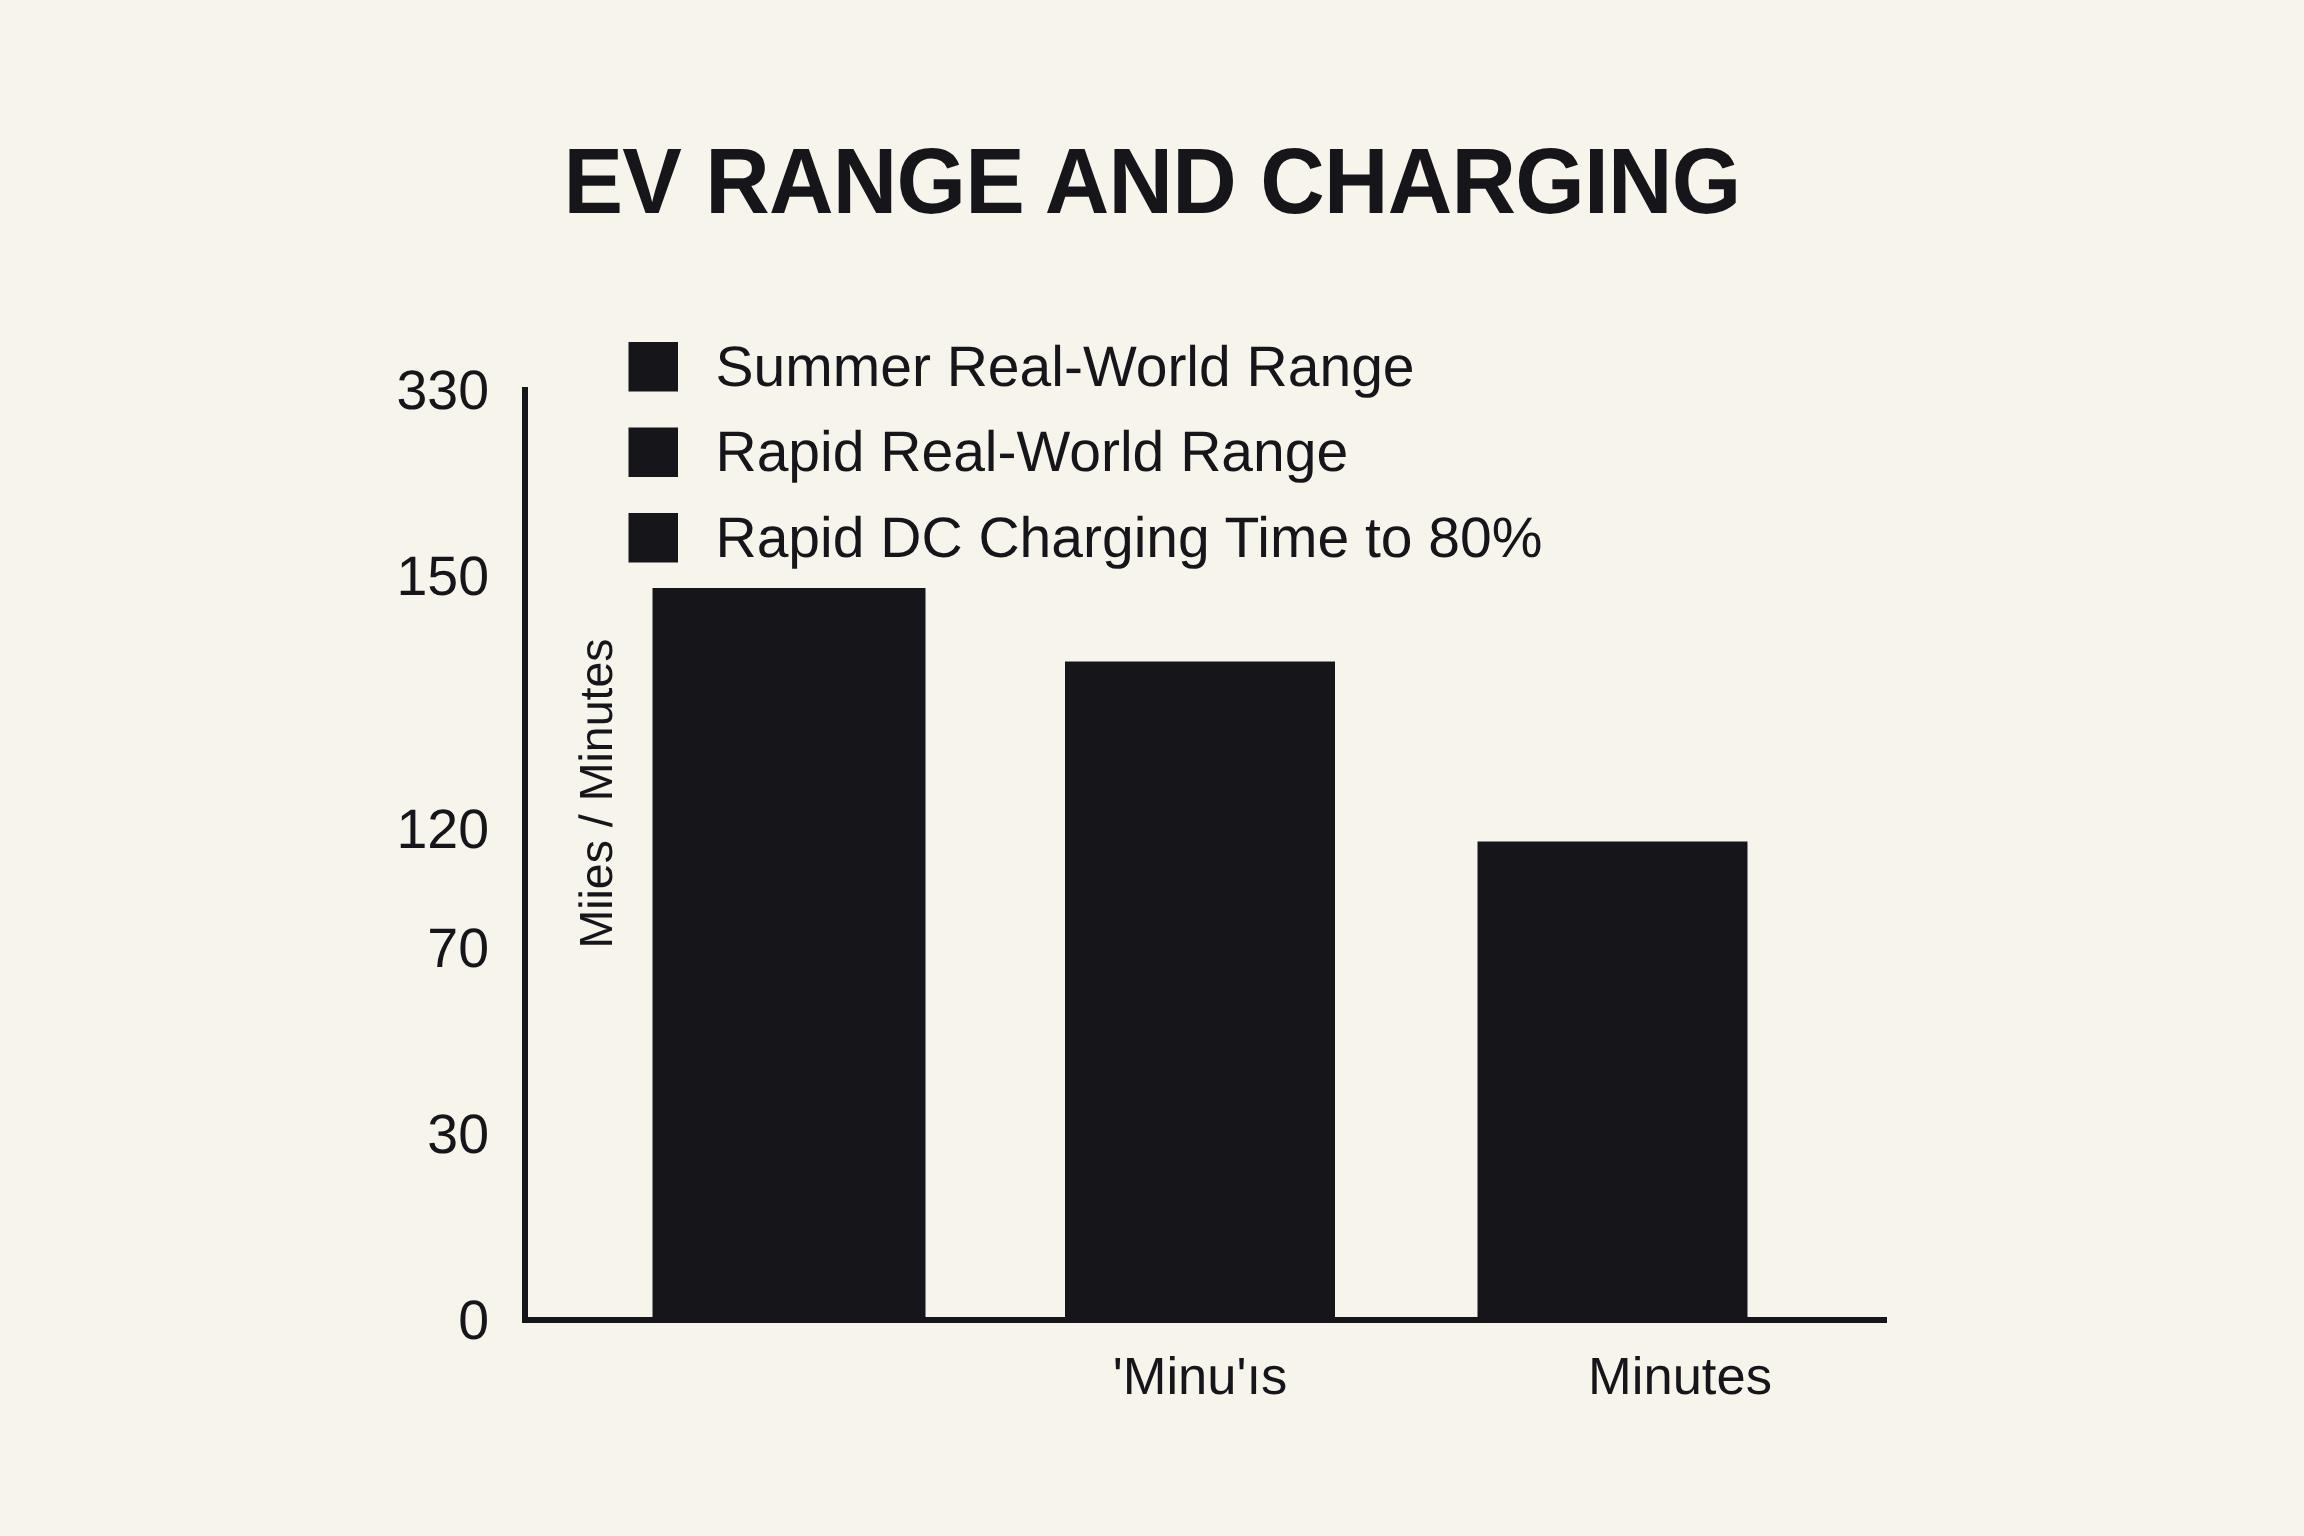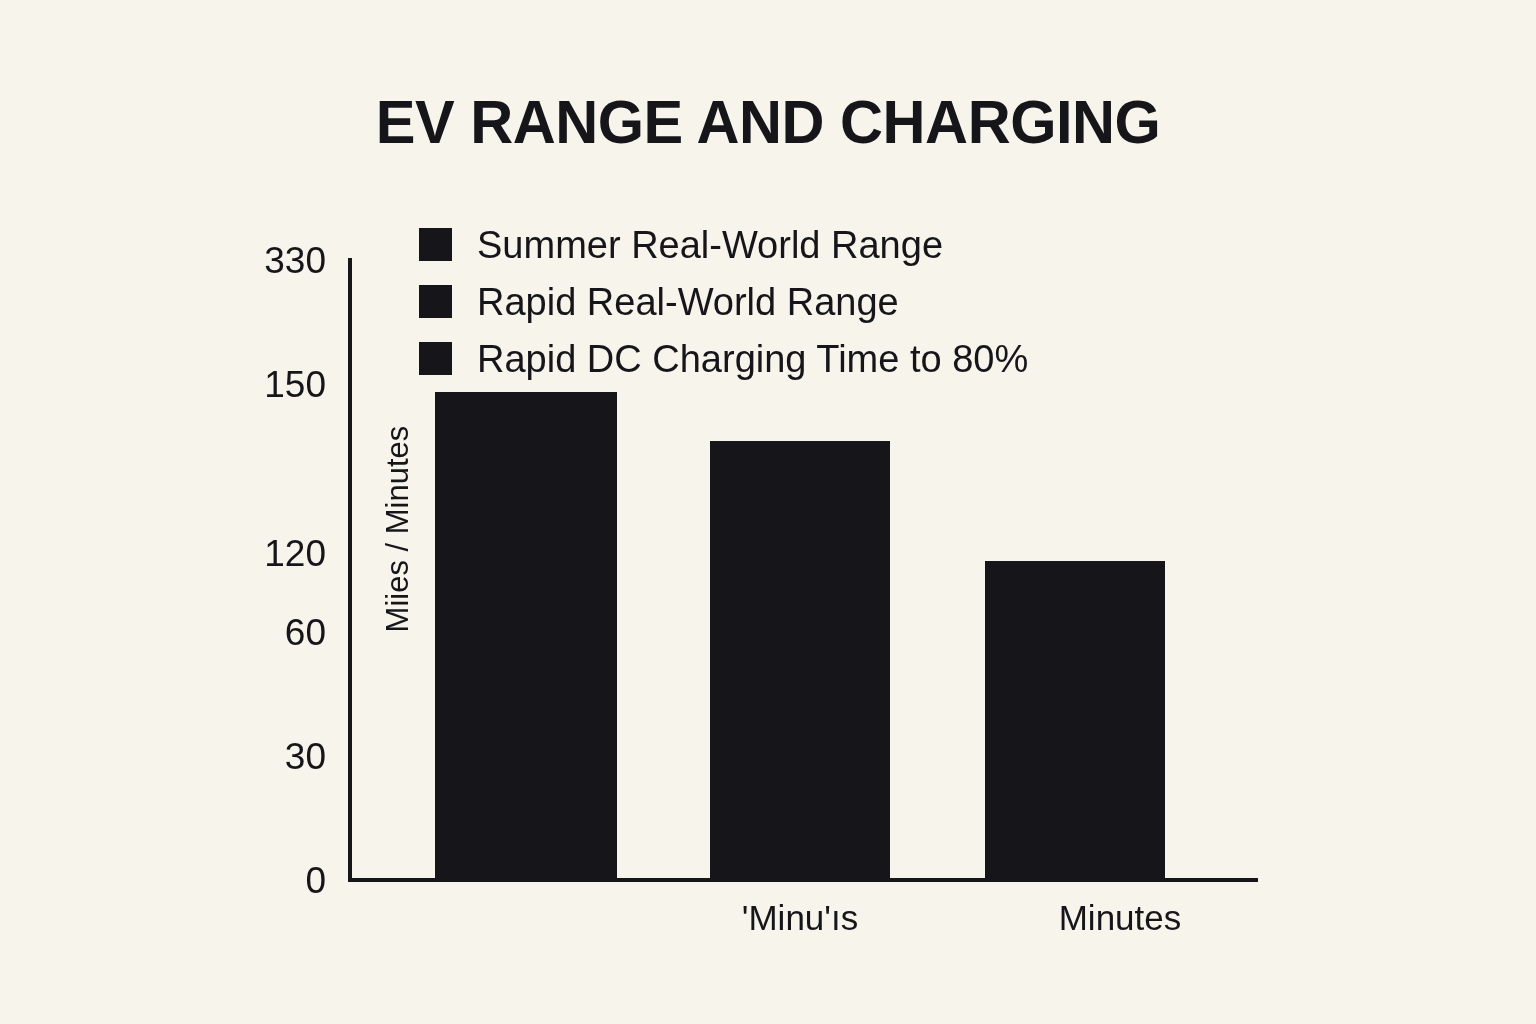--- a/index.html
+++ b/index.html
@@ -146,21 +146,21 @@
 
     <div id="y-axis-line"></div>
     <div id="x-axis-line"></div>
 
     <div id="y-axis-title">Miies / Minutes</div>
 
     <div id="y-tick-labels">
         <div class="y-tick-label" style="top: 2px;">330</div>
         <div class="y-tick-label" style="top: 126px;">150</div>
         <div class="y-tick-label" style="top: 250px; margin-top: 45px;">120</div>
-        <div class="y-tick-label" style="top: 374px;">60</div>
+        <div class="y-tick-label" style="top: 374px;">70</div>
         <div class="y-tick-label" style="top: 498px;">30</div>
         <div class="y-tick-label" style="top: 622px;">0</div>
       </div>
     <div id="bars-group">
         <div class="bar" style="left: 87px; width: 182px; height: 485.667px; background: rgb(22, 22, 26);"></div>
         <div class="bar" style="left: 362px; width: 180px; height: 437.444px; background: rgb(22, 22, 26);"></div>
         <div class="bar" style="left: 637px; width: 180px; height: 316.889px; background: rgb(22, 22, 26);"></div>
       </div>
     <div id="x-tick-labels">
         <div class="x-tick-label" style="left: 452px;">'Minu'ıs</div>

